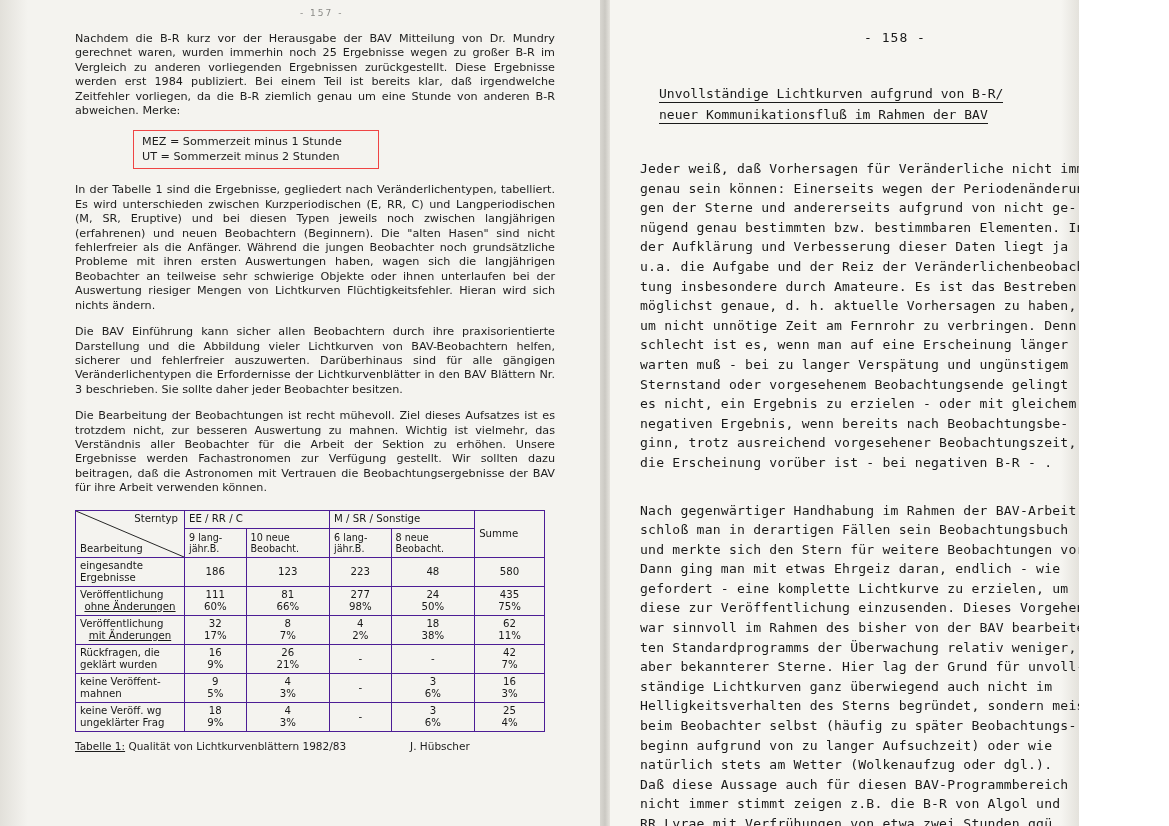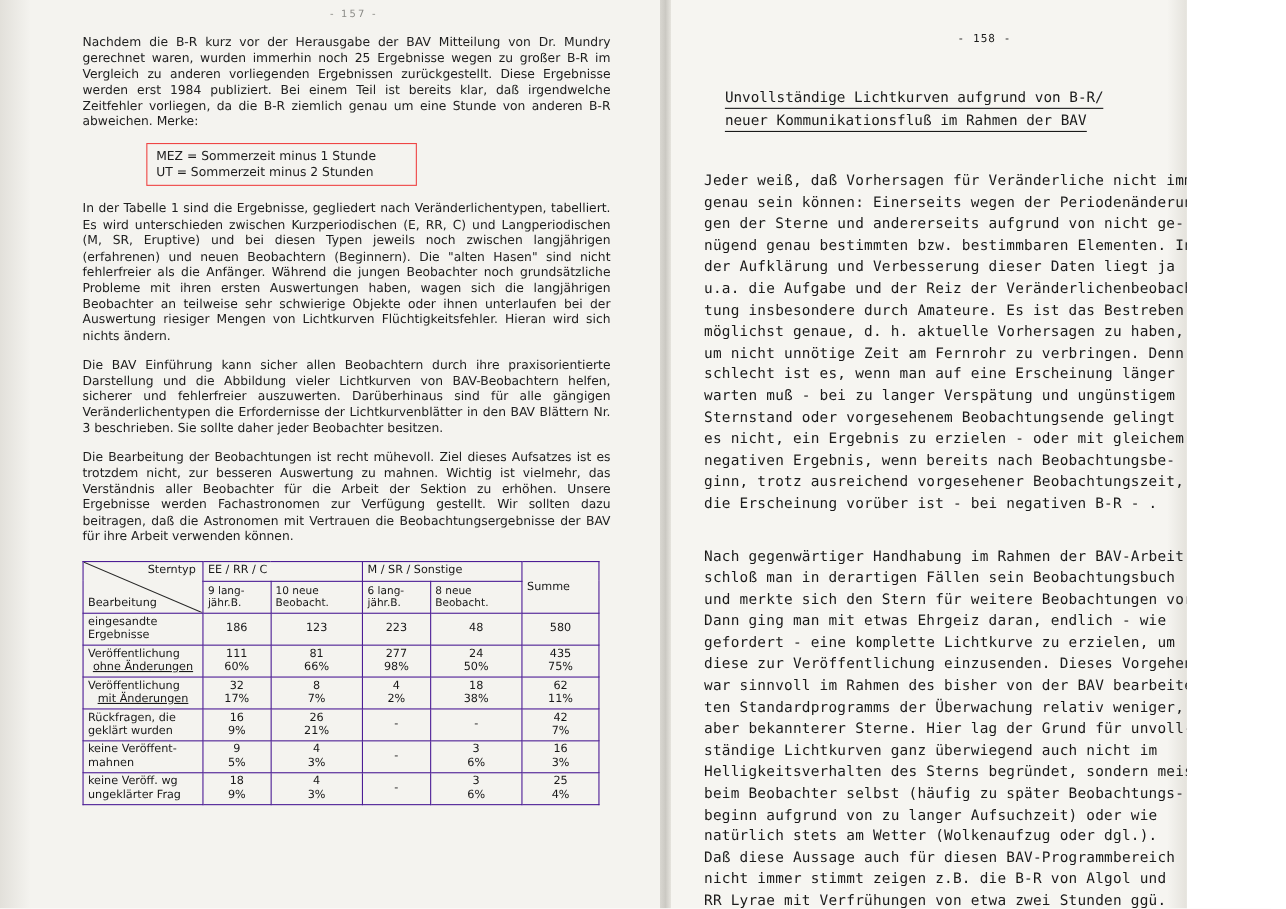--- a/index.html
+++ b/index.html
@@ -142,21 +142,21 @@
   .right-content {
     position: absolute;
     left: 640px;
     top: 30px;
     width: 500px;
     color: #1a1a1a;
     font-family: "DejaVu Sans Mono", monospace;
   }
   .pagenum {
     text-align: center;
-    font-size: 10px;
+    font-size: 13px;
     letter-spacing: 1px;
     margin-left: 10px;
     margin-bottom: 38px;
   }
   .r-title {
     font-size: 13px;
     line-height: 21px;
     margin-left: 19px;
     margin-bottom: 34px;
   }
@@ -351,20 +351,23 @@
             <div>6%</div>
           </td>
           <td class="num">
             <div>25</div>
             <div>4%</div>
           </td>
         </tr>
       </tbody>
         </table>
 
+      <div class="caption">
+        <span class="cap-label">Tabelle 1:</span><span> Qualität von Lichtkurvenblättern 1982/83</span><span class="author">J. Hübscher</span>
+      </div>
     </div>
   </div>
 
   <div class="right-content">
     <div class="pagenum">- 158 -</div>
 
     <div class="r-title">
       <div><span>Unvollständige Lichtkurven aufgrund von B-R/</span></div>
       <div><span>neuer Kommunikationsfluß im Rahmen der BAV</span></div>
     </div>

